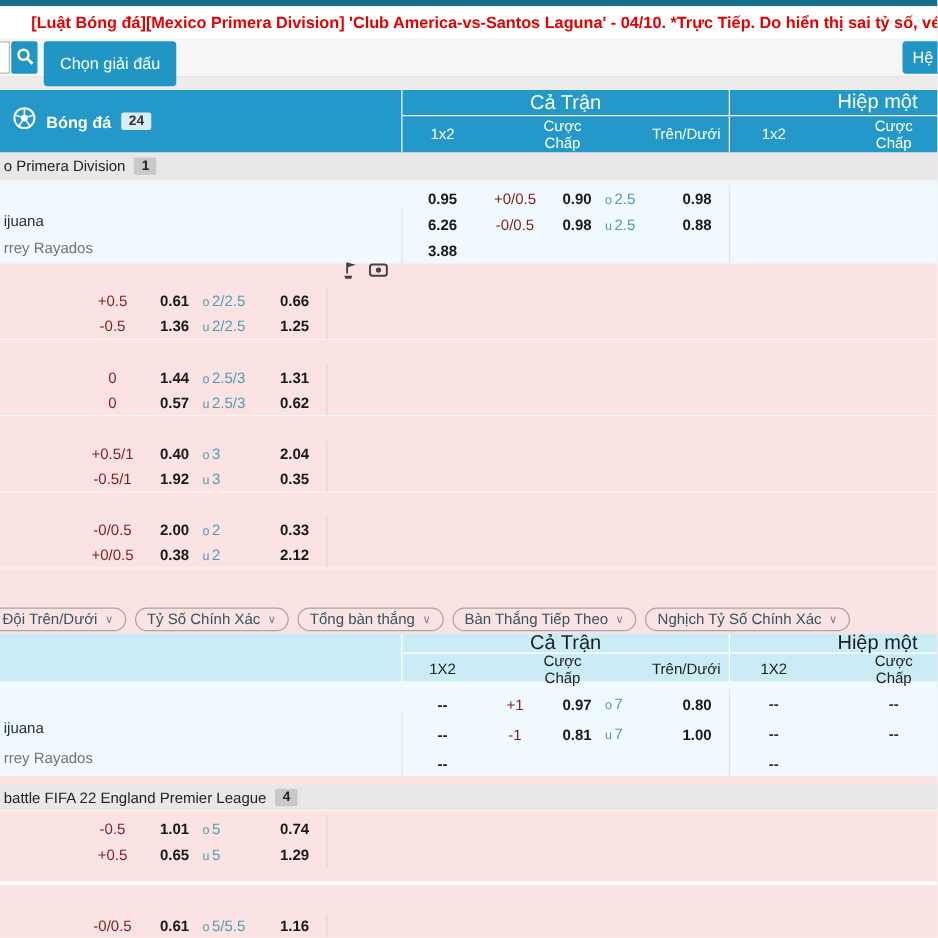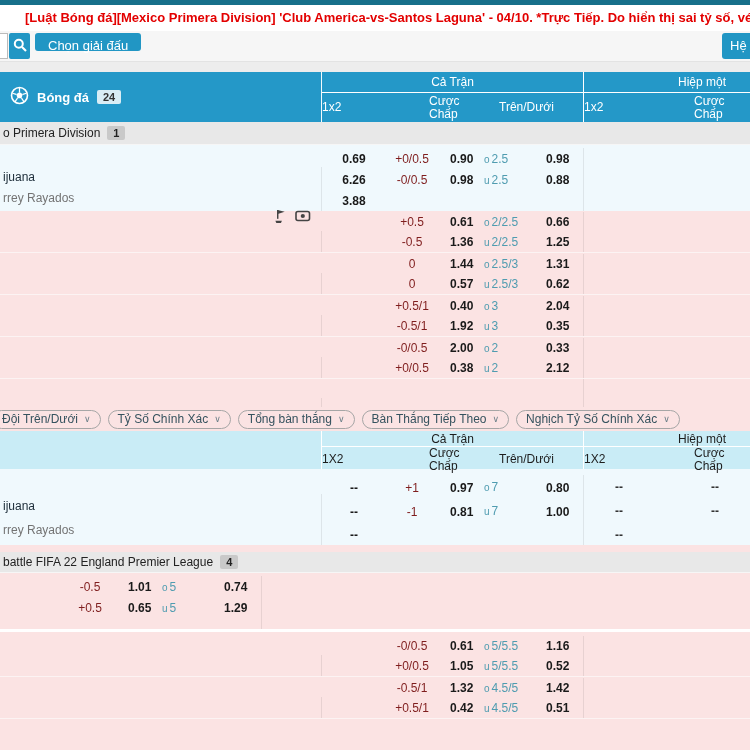--- a/index.html
+++ b/index.html
@@ -9,56 +9,56 @@
 
   
   .topbar { height:5px; background:#17708a; flex:none; }
   .marquee { height:26px; background:#fff; flex:none; line-height:26px; padding-left:25px;
              font-size:13px; font-weight:600; color:#e30000; white-space:nowrap; overflow:hidden; }
   .toolbar { height:31px; background:#f6f6f6; flex:none; position:relative; border-bottom:1px solid #e3e3e3; }
   .search-input { position:absolute; left:-20px; top:2px; width:28px; height:26px; border:1px solid #bbb; background:#fff; }
   .btn-blue { background:#2196c4; color:#fff; border:none; border-radius:3px; font-size:13px;
               font-family:"Liberation Sans", sans-serif; cursor:pointer; }
   .search-btn { position:absolute; left:9px; top:2px; width:21px; height:26px; display:flex; align-items:center; justify-content:center; border-radius:2px; }
-  .league-btn { position:absolute; left:35px; top:2px; height:18px; padding:0 13px; line-height:26px; }
+  .league-btn { position:absolute; left:35px; top:2px; height:36px; padding:0 13px; line-height:26px; }
   .help-btn { position:absolute; left:722px; top:2px; height:26px; width:60px; padding-left:8px; text-align:left; line-height:26px; }
   .tabstrip { height:10px; background:#ededed; flex:none; }
 
   
   .header1 { height:50px; background:#2498c8; color:#fff; display:flex; flex:none; }
   .h1-left { width:322px; flex:none; display:flex; align-items:center; gap:8px; padding-left:10px;
              border-right:1px solid rgba(255,255,255,0.95); }
   .h1-left .sport-label { font-size:13px; font-weight:bold; }
   .h1-right { flex:1; display:flex; flex-direction:column; }
-  .grouprow { height:21px; display:flex; border-bottom:1px solid #fff; font-size:12px; }
+  .grouprow { height:21px; display:flex; border-bottom:1px solid #fff; font-size:16px; }
   .g-full { width:262px; flex:none; text-align:center; line-height:21px; border-right:1px solid #fff; }
   .g-half { flex:1; text-align:center; line-height:20px; }
   .g-half span { display:inline-block; transform:translateX(35px); }
   .subrow { flex:1; display:flex; font-size:12px; }
   .sub-full { width:262px; flex:none; display:grid; grid-template-columns:64px 98px 100px; align-items:center;
               border-right:1px solid #fff; }
   .sub-half { flex:1; display:grid; grid-template-columns:70px 96px; align-items:center; }
-  .sub-cell { line-height:1.05; }
+  .sub-cell { text-align:center; line-height:1.05; }
   .wrapcell span { display:block; width:42px; margin:0 auto; transform:translateX(15px); }
   .wrapcell-h span { display:block; width:42px; margin:0 auto; transform:translateX(13px); }
   .shiftcell span { display:inline-block; transform:translateX(15px); }
 
   
   .leaguerow { background:#e8e8e8; display:flex; align-items:center; gap:7px; padding-left:3px;
                font-size:12px; color:#222; flex:none; border-bottom:1px solid #f6f6f6; }
   .badge { background:#c9c9c9; color:#222; font-weight:bold; font-size:11px; padding:1px 6px; border-radius:2px; }
   .badge-sport { background:#d9edf5; color:#333; }
 
   
   .block { display:flex; flex:none; }
   .tcol { width:322px; flex:none; border-right:1px solid rgba(0,0,0,0.08); padding-left:3px; position:relative;margin-top:19px; }
   .ocol { width:262px; flex:none; border-right:1px solid rgba(0,0,0,0.08); }
   .hcol { flex:1; }
   .bg-light { background:#f0f9fd; }
-  .bg-pink { background:#fbe3e3; }
+  .bg-pink { background:#fbe3e3;flex-direction:column; }
 
   .trow { height:21px; line-height:21px; font-size:12px; color:#20303c; white-space:nowrap; }
   .trow.red { color:#737373; }
   .trow-icons { display:flex; justify-content:flex-end; align-items:center; gap:8px; padding-right:10px; }
 
   .orow { display:grid; grid-template-columns:64px 52px 46px 56px 44px; height:21px; align-items:center;
           font-size:12px; }
   .hrow { display:grid; grid-template-columns:70px 96px; height:21px; align-items:center; font-size:12px; }
   .c-x12 { text-align:center; font-weight:bold; color:#1a1a1a; }
   .c-hcp { text-align:center; color:#7f1d1d; }
@@ -181,21 +181,21 @@
         <span>
           <svg width="16" height="14" viewBox="0 0 16 14">
               <rect x="1" y="2.5" width="13.5" height="9" rx="2" fill="none" stroke="#444" stroke-width="1.6"></rect>
               <circle cx="7.8" cy="7" r="2.1" fill="#444"></circle>
             </svg>
         </span>
       </div>
     </div>
     <div class="ocol">
       <div class="orow">
-        <div class="c-x12">0.69</div>
+        <div class="c-x12">0.95</div>
         <div class="c-hcp">+0/0.5</div>
         <div class="c-hodds">0.90</div>
         <div class="c-ou"><span class="side">o</span><span>2.5</span></div>
         <div class="c-oodds">0.98</div>
       </div>
       <div class="orow">
         <div class="c-x12">6.26</div>
         <div class="c-hcp">-0/0.5</div>
         <div class="c-hodds">0.98</div>
         <div class="c-ou"><span class="side">u</span><span>2.5</span></div>

